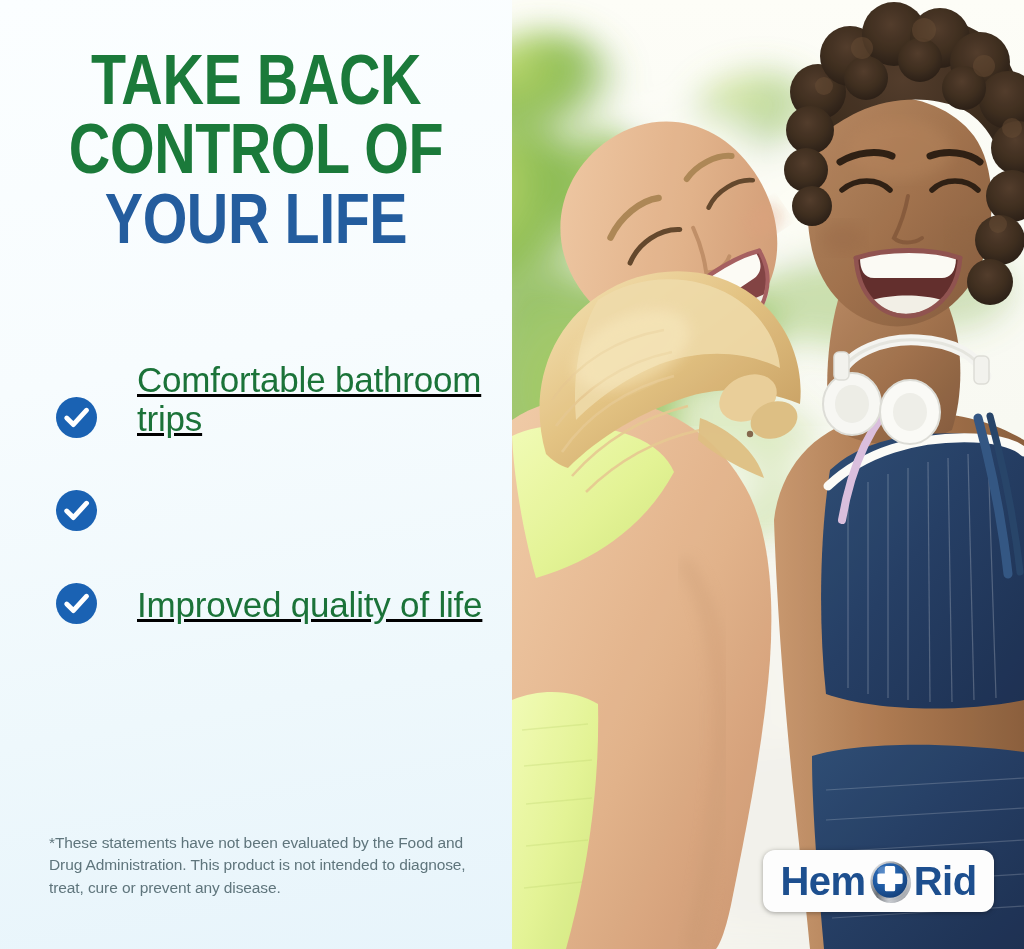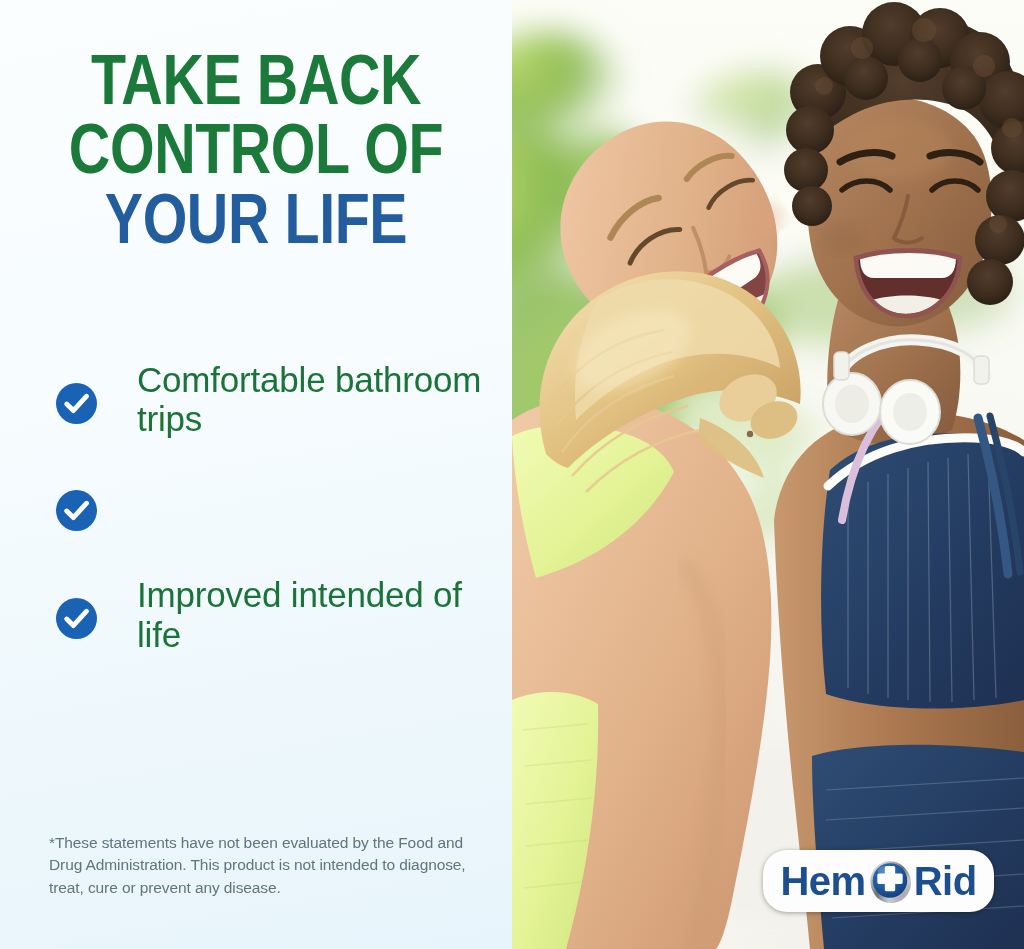--- a/index.html
+++ b/index.html
@@ -29,22 +29,23 @@
     transform-origin:50% 0;
   }
   .headline .ln{display:block;white-space:nowrap;}
   .hl-green{color:#1b7a3a;}
   .hl-blue{color:#245d9e;}
 
   .benefits{
     position:absolute;left:56px;top:360px;width:440px;
   }
   .benefit{
-    display:flex;align-items:center;
+    display:flex;align-items:flex-end;
     margin-bottom:44px;
+    text-decoration:underline;
   }
   .check-ico{
     flex:0 0 41px;width:41px;height:41px;margin-top:8px;margin-right:40px;
   }
   .check-ico svg{display:block;width:41px;height:41px;}
   .benefit-text{
     color:#1b7339;
     font-size:35px;
     line-height:1.12;
     font-weight:normal;
@@ -66,21 +67,21 @@
     width:512px;height:949px;flex:0 0 512px;
     overflow:hidden;background:#f2f3ef;
   }
   .photo svg{position:absolute;left:0;top:0;width:512px;height:949px;display:block;}
 
   
   .logo-badge{
     position:absolute;left:763px;top:850px;
     width:231px;height:62px;
     background:#fdfdfd;
-    border-radius:24px;
+    border-radius:12px;
     box-shadow:0 1px 5px rgba(0,0,0,.35);
     display:flex;align-items:center;justify-content:center;
     overflow:hidden;
   }
   .logo-inner{display:flex;align-items:center;justify-content:center;height:100%;}
   .logo-word{
     color:#1d4f8f;
     font-size:40px;
     font-weight:bold;
     letter-spacing:-0.5px;
@@ -123,21 +124,21 @@
         </span>
       </div>
 
       <div class="benefit">
         <span class="check-ico">
           <svg viewBox="0 0 44 44" xmlns="http://www.w3.org/2000/svg">
             <circle cx="22" cy="22" r="22" fill="#1a62b3"></circle>
             <path d="M11.5 22.6 L18.6 29.6 L32.8 14.2" fill="none" stroke="#ffffff" stroke-width="5.2" stroke-linecap="round" stroke-linejoin="round"></path>
           </svg>
         </span>
-        <div class="benefit-text">Improved intended of life</div>
+        <div class="benefit-text">Improved quality of life</div>
       </div>
 
     </div>
 
     <div class="disclaimer">*These statements have not been evaluated by the Food and Drug Administration. This product is not intended to diagnose, treat, cure or prevent any disease.</div>
   </div>
 
   <div class="photo">
     <svg viewBox="0 0 512 949" xmlns="http://www.w3.org/2000/svg" preserveAspectRatio="xMidYMid slice">
       <defs>

